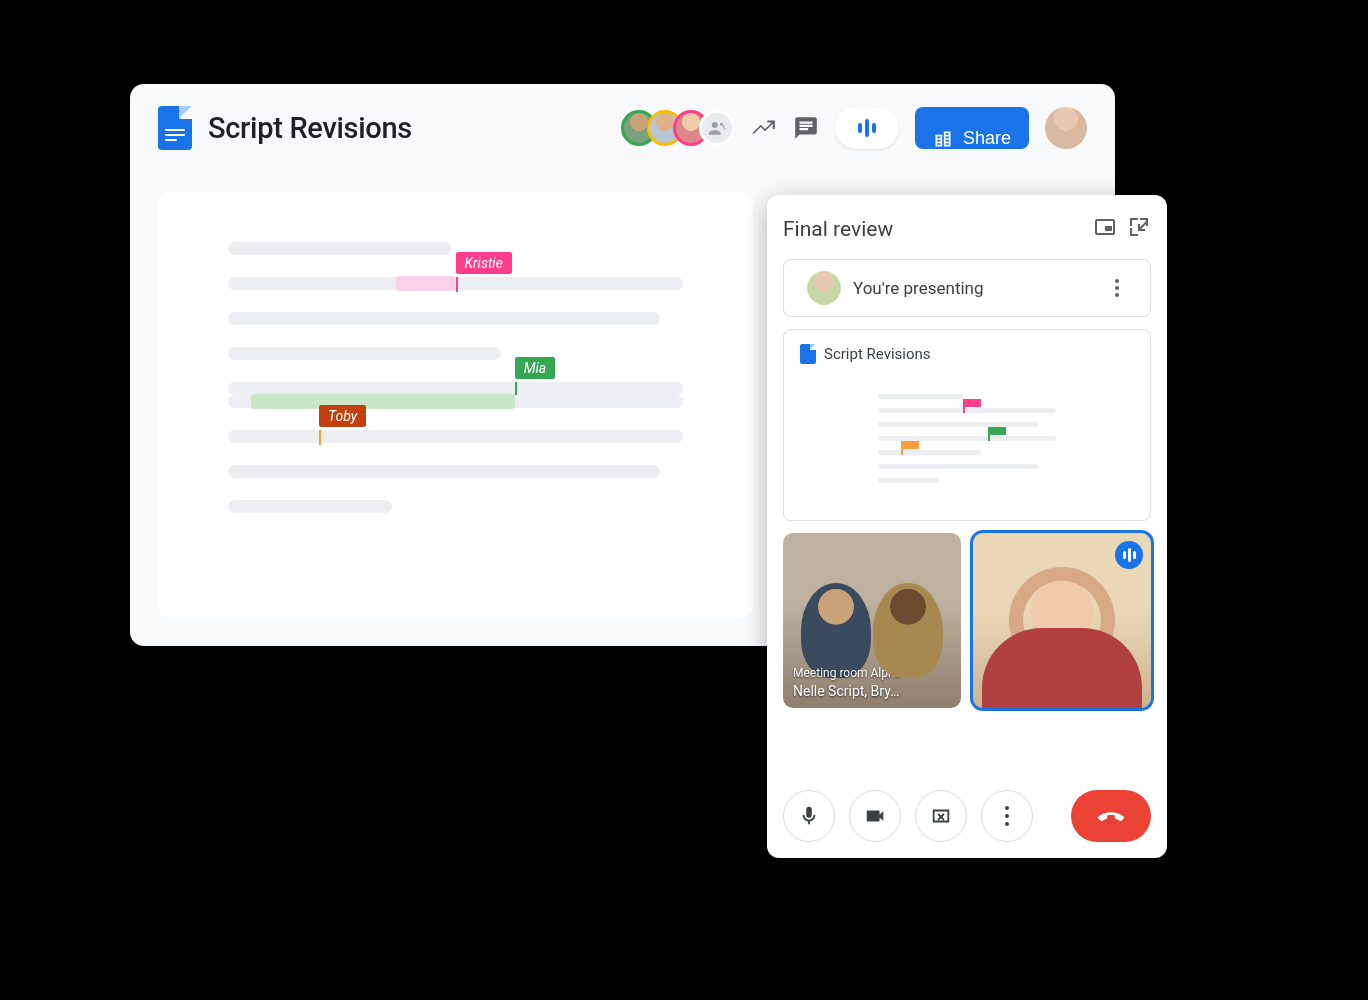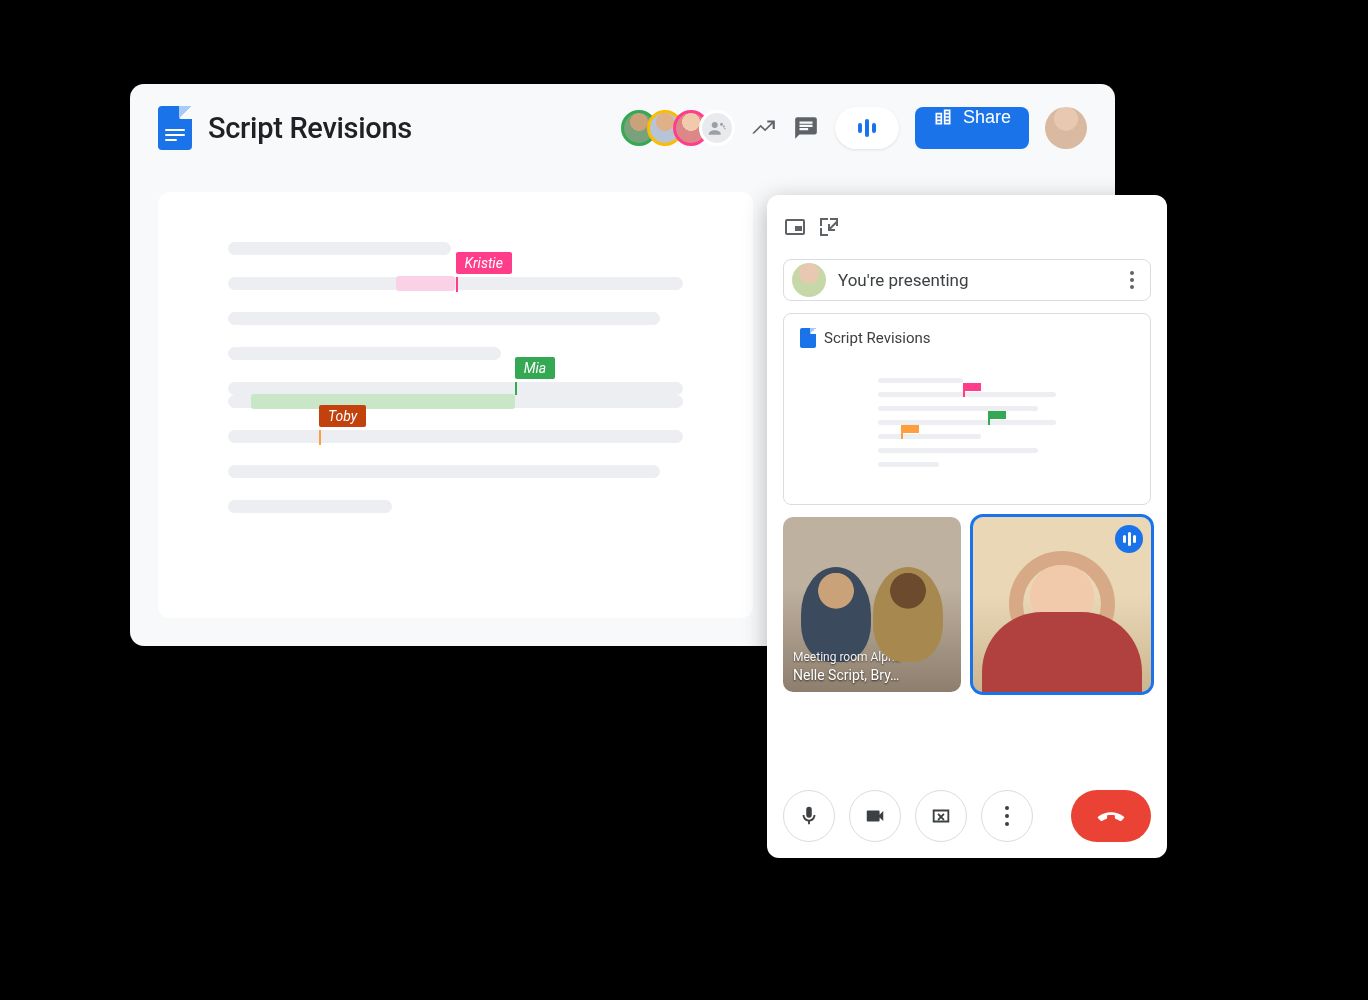--- a/index.html
+++ b/index.html
@@ -44,21 +44,21 @@
   .speak-pill {
     background:#fff; border-radius: 22px; height:42px; width:64px;
     display:flex; align-items:center; justify-content:center;
     box-shadow: 0 1px 3px rgba(0,0,0,.1);
   }
   .speak-pill .bars { display:flex; align-items:center; gap:3px; }
   .speak-pill .bars span { width:4px; border-radius:2px; background:#1a73e8; }
 
   .share-btn {
     background:#1a73e8; color:#fff; border:none; border-radius:8px; height:42px;
-    display:flex; align-items:flex-start; gap:10px; padding:0 18px; font-size:18px; font-weight:500;
+    display:flex; align-items:flex-end; gap:10px; padding:0 18px; font-size:18px; font-weight:500;
     cursor:pointer;
   }
   .share-btn svg { width:20px; height:20px; fill:#fff; }
 
   .profile-av {
     width:42px; height:42px; border-radius:50%;
     background: radial-gradient(circle at 50% 28%, #e8c8b0 0 32%, transparent 33%),
                 linear-gradient(#d9b9a0,#d9b9a0);
     background-color:#90b3c7;
   }
@@ -91,22 +91,22 @@
     background:#fff; border-radius:12px;
     box-shadow: 0 6px 24px rgba(0,0,0,.28);
     padding: 16px 16px;
     display:flex; flex-direction:column; gap:12px;
   }
   .meet-header { display:flex; align-items:center; gap:10px; height:36px; }
   .meet-title { font-size:21px; color:#3c4043; font-weight:400; flex:1; }
   .meet-header .hicon svg { width:24px; height:24px; fill:none; stroke:#5f6368; stroke-width:2; }
 
   .presenting-bar {
-    border:1px solid #dadce0; border-radius:8px; height:42px;
-    display:flex; align-items:center; gap:12px; padding:0 8px;
+    border:1px solid #dadce0; border-radius:8px; height:58px;
+    display:flex; align-items:center; gap:12px; padding:0 23px;
   }
   .presenting-bar .pav {
     width:34px; height:34px; border-radius:50%;
     background: radial-gradient(circle at 50% 30%, #e8c8b0 0 34%, transparent 35%), #c7d8a8;
   }
   .presenting-text { font-size:17px; color:#3c4043; flex:1; }
   .kebab { width:20px; display:flex; flex-direction:column; align-items:center; gap:3px; }
   .kebab span { width:4px; height:4px; border-radius:50%; background:#5f6368; }
 
   .preview-card {
@@ -261,20 +261,21 @@
         </div>
       </div>
       <div class="docline w3"></div>
       <div class="docline w5"></div>
     </div>
   </div>
 
   <div class="meet-panel">
 
     <div class="meet-header">
+      <div class="meet-title">Final review</div>
       <div class="hicon">
         <svg viewBox="0 0 24 24">
             <rect x="3" y="5" width="18" height="14" rx="1"></rect>
             <rect x="12" y="11" width="7" height="5" fill="#5f6368" stroke="none"></rect>
           </svg>
       </div>
       <div class="hicon">
         <svg viewBox="0 0 24 24">
             <path d="M5 5h6V3H3v8h2V5zm6 14H5v-6H3v8h8v-2zm8-14v6h2V3h-8v2h6zM14 14l7-7-1.4-1.4L13 12.2V9h-2v7h7v-2h-4z" fill="#5f6368" stroke="none"></path>
           </svg>

